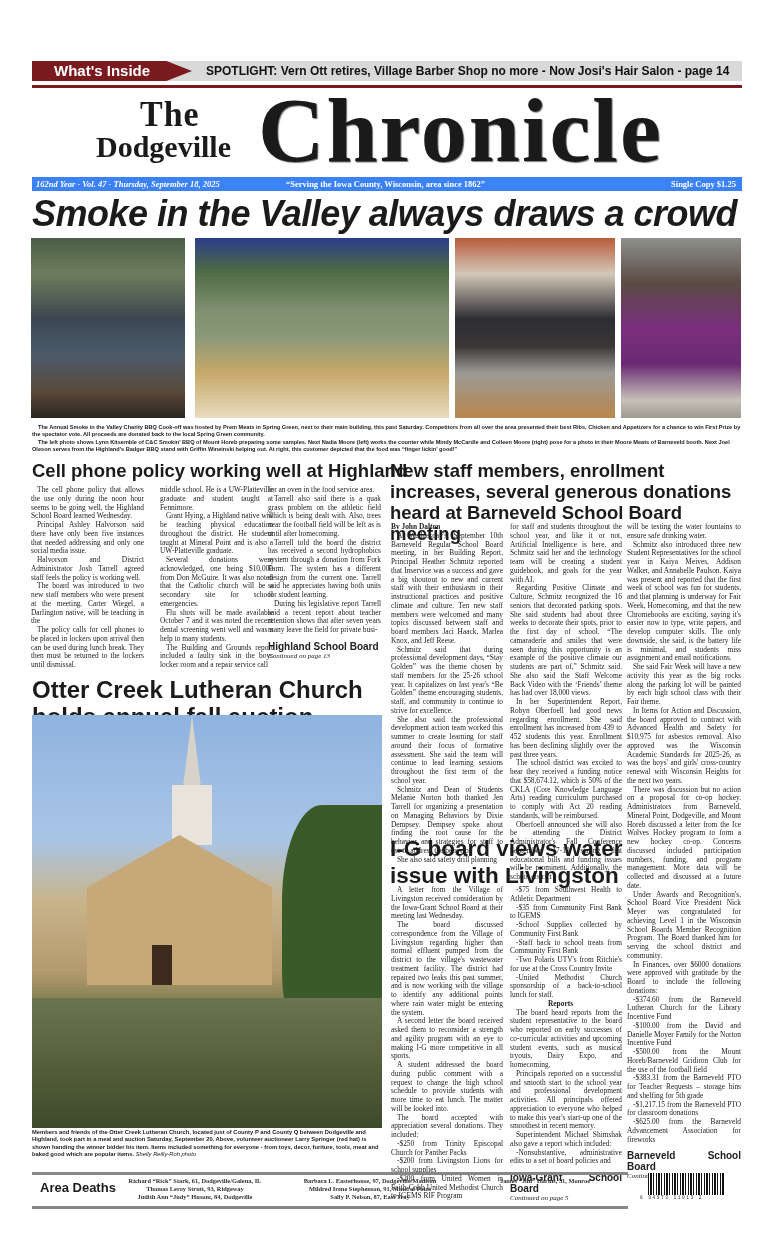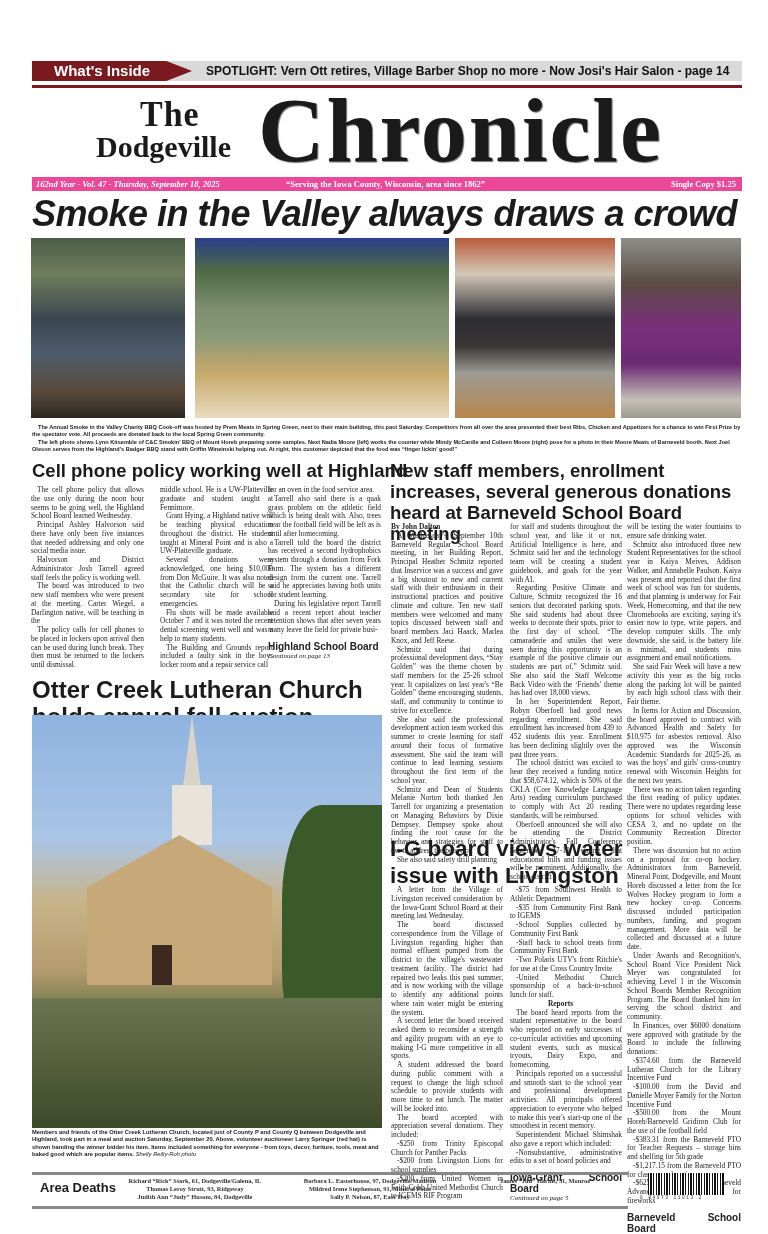--- a/index.html
+++ b/index.html
@@ -17,21 +17,21 @@
   .wi-text { left: 206px; top: 61px; height: 20px; line-height: 20px; font-family: "Liberation Sans", sans-serif;
     font-weight: bold; font-size: 12px; color: #111; white-space: nowrap; }
   .rule-red { left: 32px; top: 85px; width: 710px; height: 3px; background: #7a1a1f; }
 
   
   .mast-the { left: 140px; top: 95px; font-family: "Liberation Serif", serif; font-weight: bold; font-size: 34px;
     letter-spacing: 1px; transform: scaleY(1.05); }
   .mast-dodge { left: 96px; top: 130px; font-family: "Liberation Serif", serif; font-weight: bold; font-size: 30px; }
   .mast-chron { left: 258px; top: 84px; font-family: "Liberation Serif", serif; font-weight: bold; font-size: 92px;
     letter-spacing: 2px; line-height: 1; text-shadow: 1px 1px 1px #777; }
-  .dateline { left: 32px; top: 177px; width: 710px; height: 14px; background: #ec4899; color: #fff;
+  .dateline { left: 32px; top: 177px; width: 710px; height: 14px; background: #3b82f6; color: #fff;
     font-family: "Liberation Serif", serif; font-size: 8.5px; line-height: 14px; font-weight: bold; }
   .dateline span { position: absolute; top: 0; }
   .dl-left { left: 4px; font-style: italic; }
   .dl-mid { left: 254px; }
   .dl-right { right: 6px; }
 
   .headline-main { left: 32px; top: 193px; font-family: "Liberation Sans", sans-serif; font-weight: bold; font-style: italic;
     font-size: 36px; letter-spacing: -0.5px; color: #1b1b1b; white-space: nowrap; }
 
   
@@ -168,21 +168,20 @@
   <p>Regarding Positive Climate and Culture, Schmitz recognized the 16 seniors that decorated parking spots. She said students had about three weeks to decorate their spots, prior to the first day of school. “The camaraderie and smiles that were seen during this opportunity is an example of the positive climate our students are part of,” Schmitz said. She also said the Staff Welcome Back Video with the ‘Friends’ theme has had over 18,000 views.</p>
   <p>In her Superintendent Report, Robyn Oberfoell had good news regarding enrollment. She said enrollment has increased from 439 to 452 students this year. Enrollment has been declining slightly over the past three years.</p>
   <p>The school district was excited to hear they received a funding notice that $58,674.12, which is 50% of the CKLA (Core Knowledge Language Arts) reading curriculum purchased to comply with Act 20 reading standards, will be reimbursed.</p>
   <p>Oberfoell announced she will also be attending the District Administrator's Fall Conference September 17-19 stating that educational bills and funding issues will be prominent. Additionally, the school district</p>
 </div>
 <div class="col" style="left:627px; top:523px; width:114px;">
   <p class="noind">will be testing the water fountains to ensure safe drinking water.</p>
   <p>Schmitz also introduced three new Student Representatives for the school year in Kaiya Meives, Addison Walker, and Annabelle Paulson. Kaiya was present and reported that the first week of school was fun for students, and that planning is underway for Fair Week, Homecoming, and that the new Chromebooks are exciting, saying it's easier now to type, write papers, and develop computer skills. The only downside, she said, is the battery life is minimal, and students miss assignment and email notifications.</p>
   <p>She said Fair Week will have a new activity this year as the big rocks along the parking lot will be painted by each high school class with their Fair theme.</p>
   <p>In Items for Action and Discussion, the board approved to contract with Advanced Health and Safety for $10,975 for asbestos removal. Also approved was the Wisconsin Academic Standards for 2025-26, as was the boys' and girls' cross-country renewal with Wisconsin Heights for the next two years.</p>
-  <p>There was no action taken regarding the first reading of policy updates. There were no updates regarding lease options for school vehicles with CESA 3, and no update on the Community Recreation Director position.</p>
   <p>There was discussion but no action on a proposal for co-op hockey. Administrators from Barneveld, Mineral Point, Dodgeville, and Mount Horeb discussed a letter from the Ice Wolves Hockey program to form a new hockey co-op. Concerns discussed included participation numbers, funding, and program management. More data will be collected and discussed at a future date.</p>
   <p>Under Awards and Recognition's, School Board Vice President Nick Meyer was congratulated for achieving Level 1 in the Wisconsin School Boards Member Recognition Program. The Board thanked him for serving the school district and community.</p>
   <p>In Finances, over $6000 donations were approved with gratitude by the Board to include the following donations:</p>
   <p>-$374.60 from the Barneveld Lutheran Church for the Library Incentive Fund</p>
   <p>-$100.00 from the David and Danielle Moyer Family for the Norton Incentive Fund</p>
   <p>-$500.00 from the Mount Horeb/Barneveld Gridiron Club for the use of the football field</p>
   <p>-$383.31 from the Barneveld PTO for Teacher Requests – storage bins and shelfing for 5th grade</p>
   <p>-$1,217.15 from the Barneveld PTO for classroom donations</p>
   <p>-$625.00 from the Barneveld Advancement Association for fireworks</p>
   <div class="cont-head">Barneveld School Board</div>

